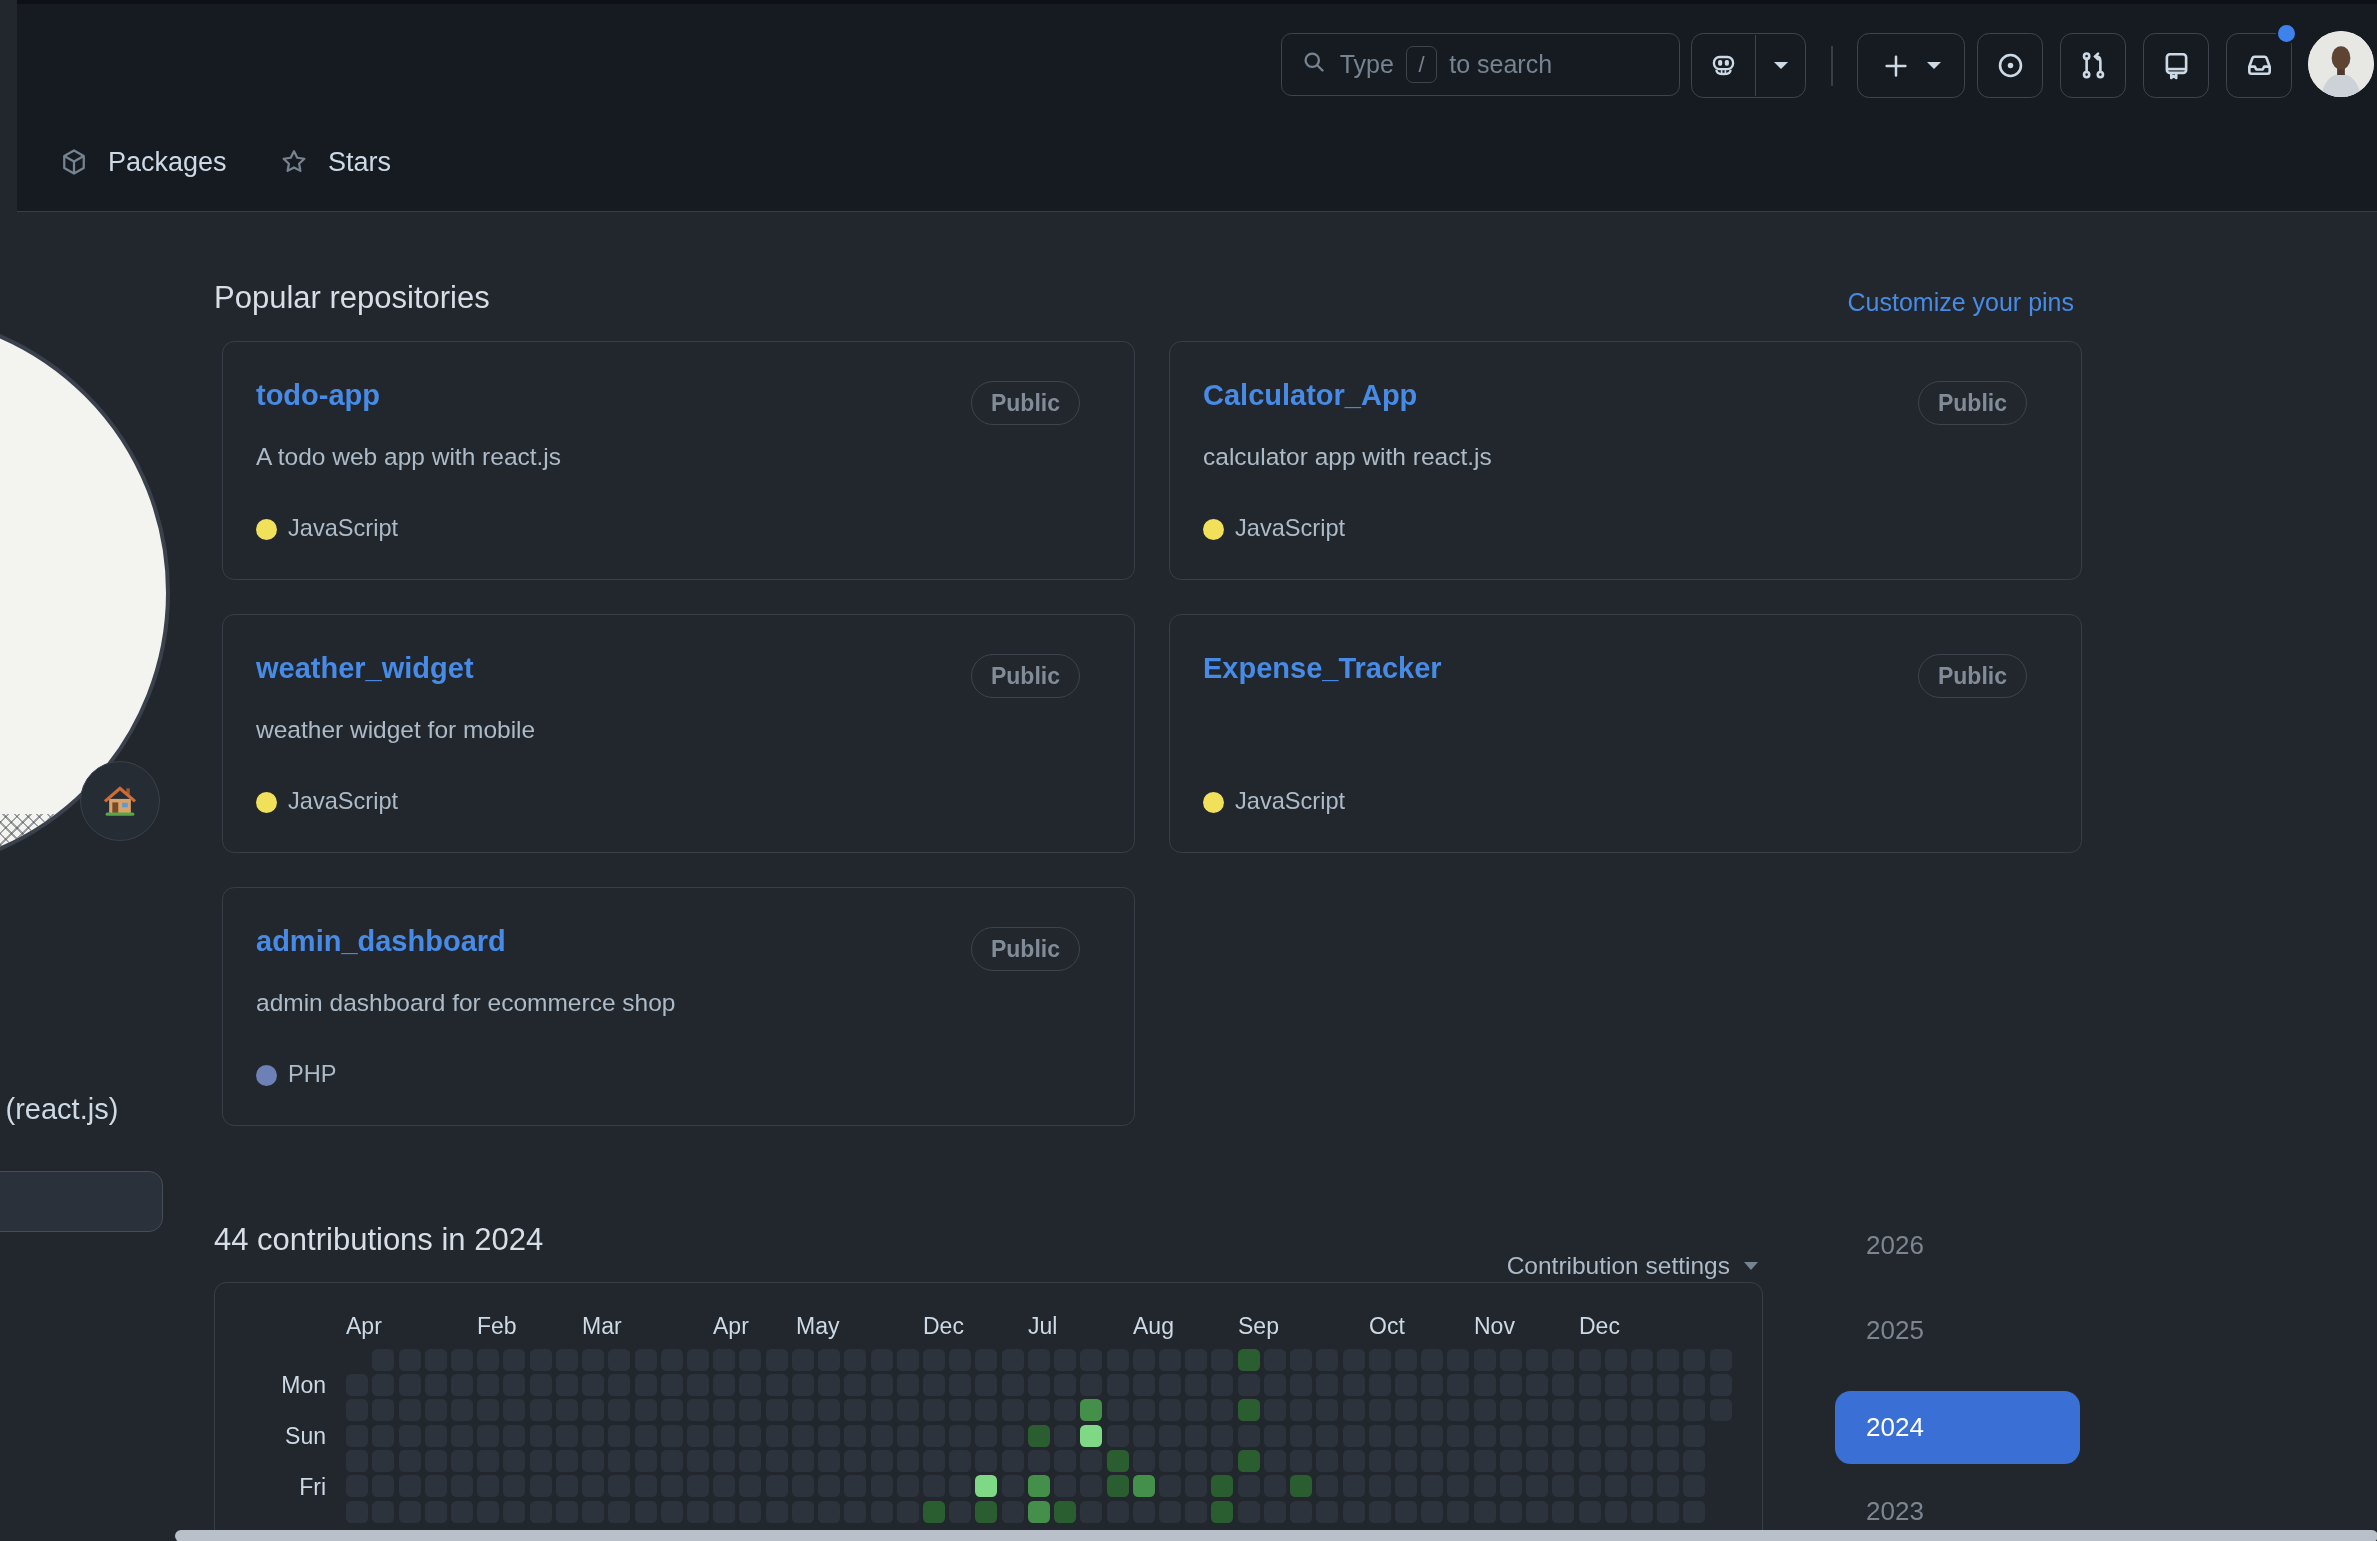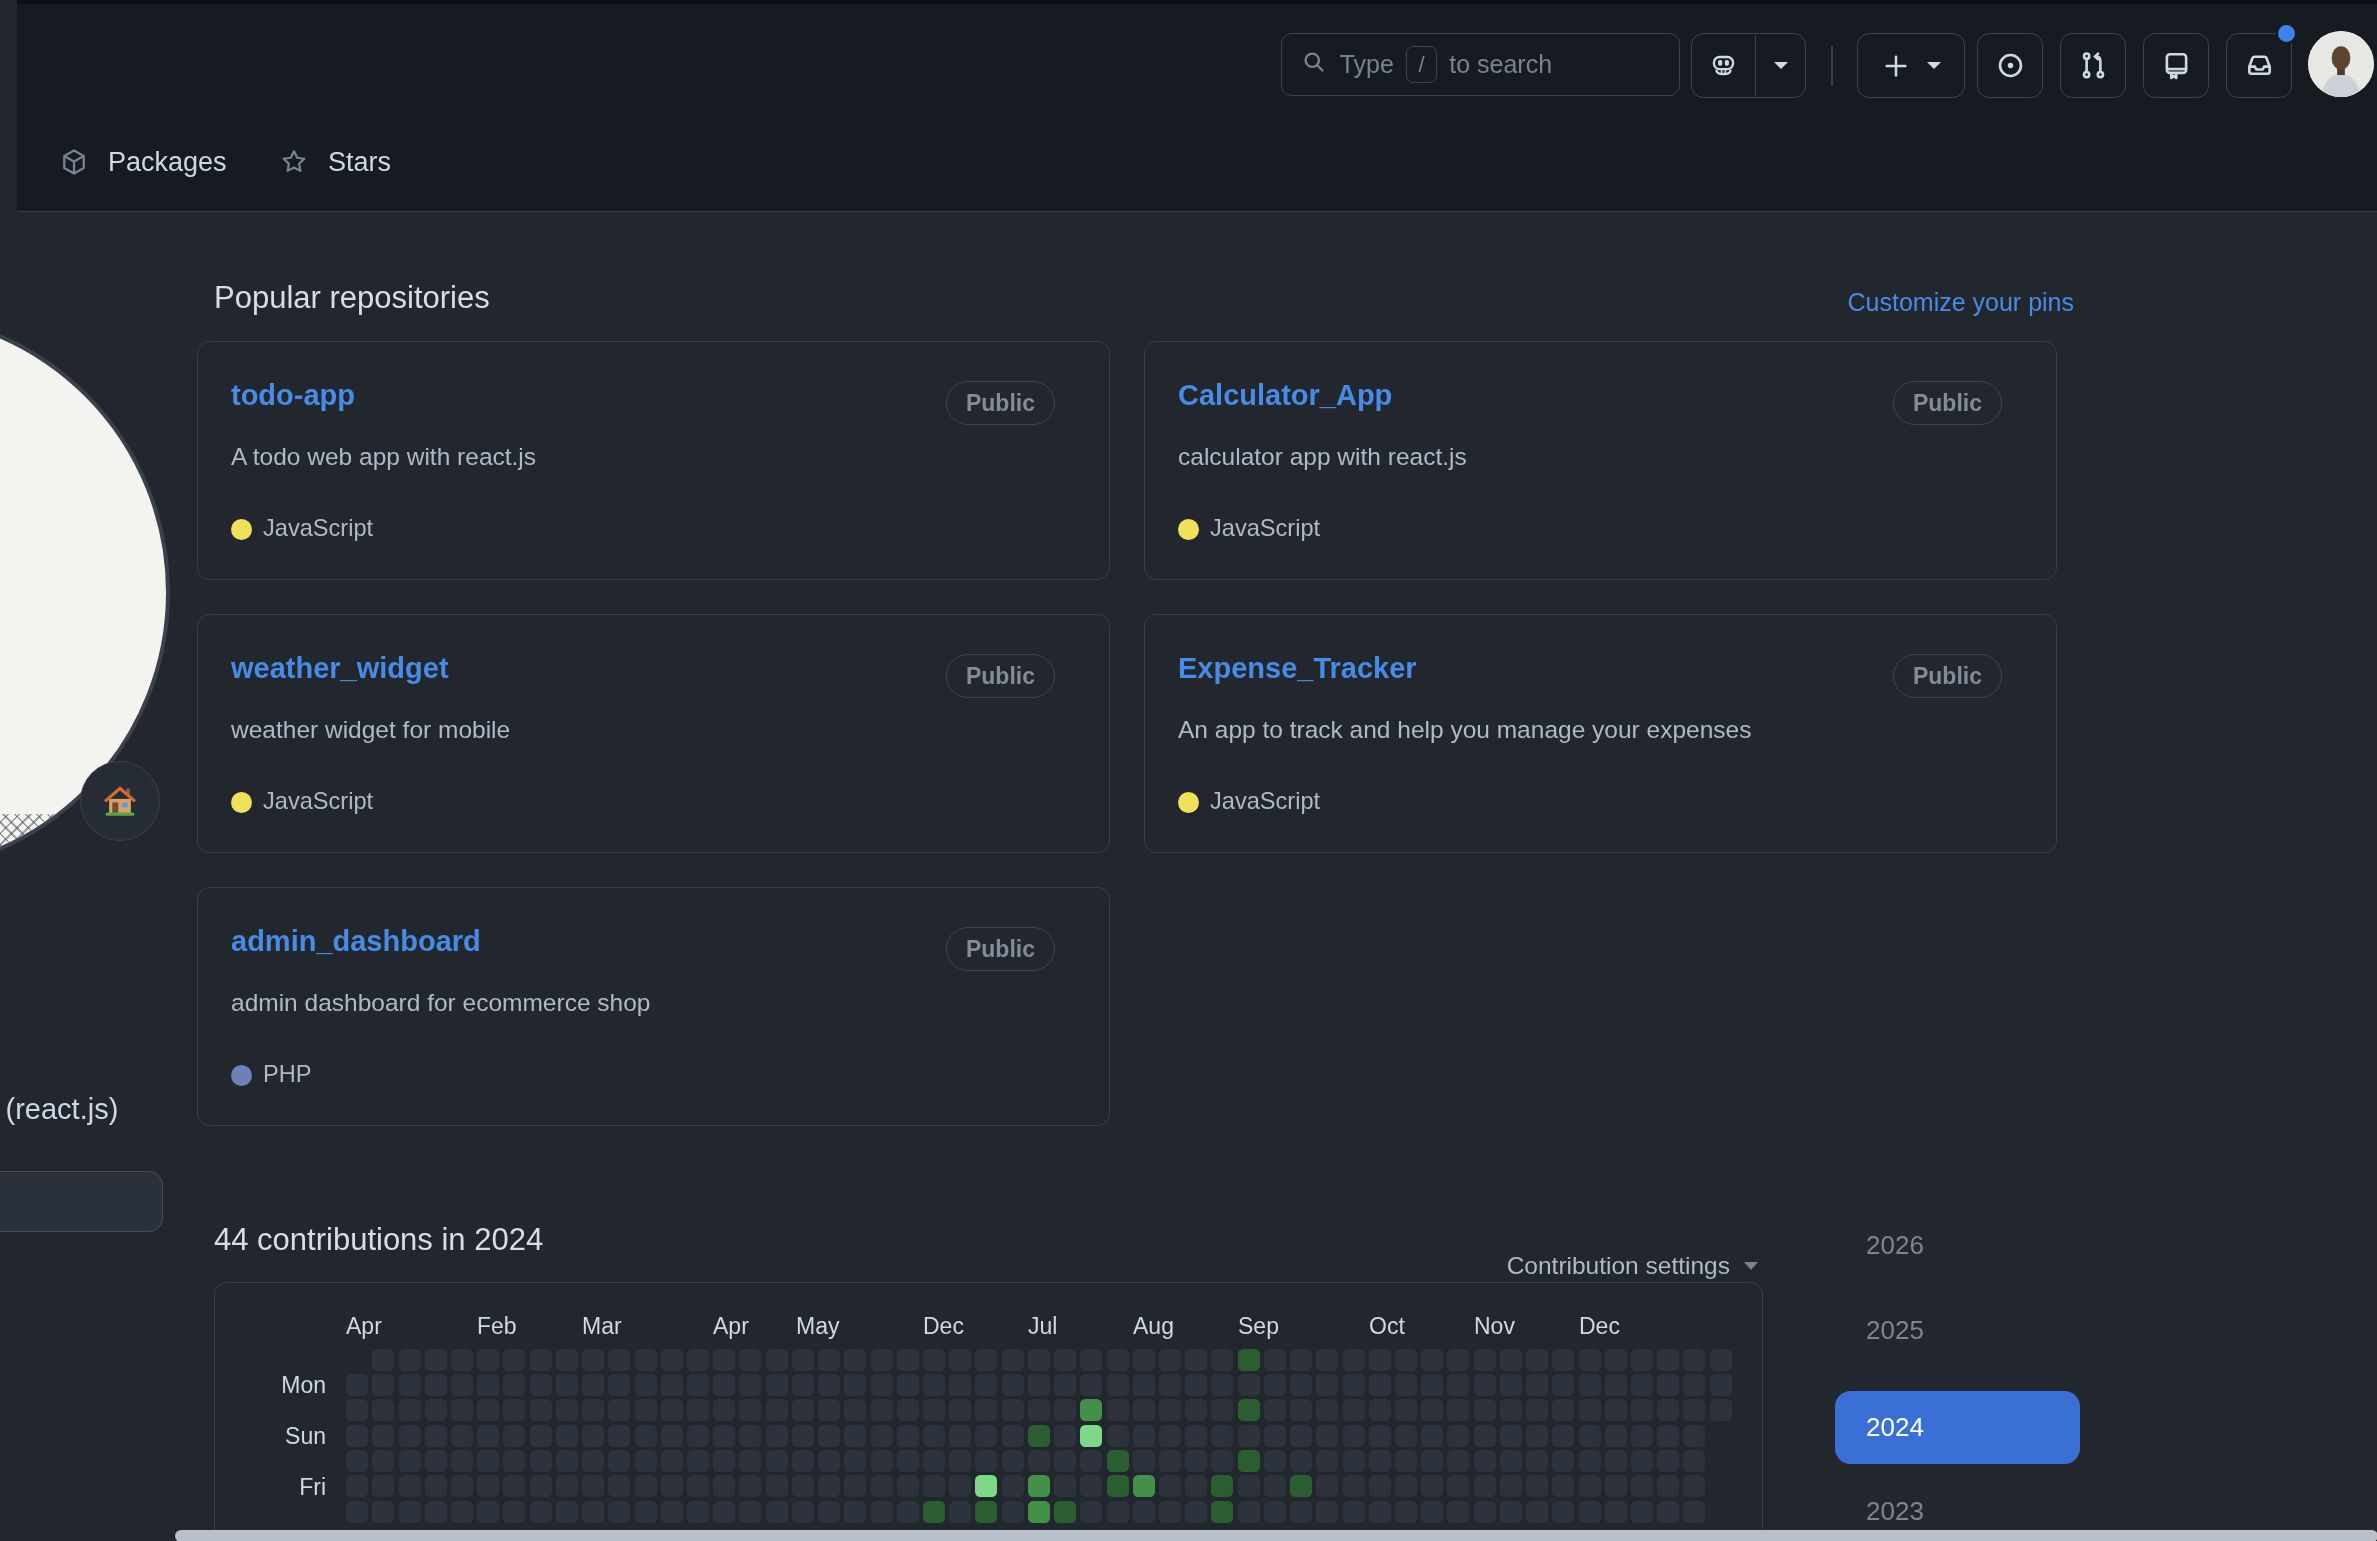--- a/index.html
+++ b/index.html
@@ -33,21 +33,21 @@
   
   .big-avatar{position:absolute;left:-393px;top:311px;width:563px;height:563px;border-radius:50%;background:radial-gradient(circle at 40% 35%,#f7f7f5 0 60%,#ececе9 100%);background-color:#f3f3f0;border:4.4px solid #3a414c;overflow:hidden;}
   .big-avatar::after{content:"";position:absolute;left:0;bottom:0;width:100%;height:56px;
     background:repeating-linear-gradient(45deg,rgba(55,62,72,.45) 0 1.7px,transparent 1.7px 7.9px),repeating-linear-gradient(-45deg,rgba(55,62,72,.45) 0 1.7px,transparent 1.7px 7.9px);}
   .status-badge{position:absolute;left:80px;top:761px;width:80px;height:80px;border-radius:50%;background:#262c34;border:1.7px solid #3a414b;display:flex;align-items:center;justify-content:center;}
   .bio-frag{position:absolute;left:-12.2px;top:1093px;font-size:29px;color:#cdd9e5;white-space:nowrap;}
   .partial-btn{position:absolute;left:-52px;top:1171px;width:215px;height:61px;background:#2a313a;border:1.7px solid #454d57;border-radius:14px;}
   
   .section-title{position:absolute;font-size:31px;color:var(--text-primary);}
   .pins-link{position:absolute;top:288px;right:303px;font-size:25px;color:var(--link);}
-  #cards{position:absolute;left:197px;top:341px;width:1862px;display:grid;grid-template-columns:913px 913px;column-gap:34px;row-gap:34px;}
+  #cards{position:absolute;left:222px;top:341px;width:1862px;display:grid;grid-template-columns:913px 913px;column-gap:34px;row-gap:34px;}
   .repo-card{position:relative;width:913px;height:239px;border:1.7px solid var(--border);border-radius:12.2px;}
   .repo-name{position:absolute;left:33px;top:37px;font-size:29px;font-weight:700;color:var(--link);}
   .repo-badge{position:absolute;right:54px;top:39px;height:44px;padding:0 19px;border:1.7px solid var(--border-muted);border-radius:23px;font-size:23px;font-weight:600;color:#828c98;display:flex;align-items:center;}
   .repo-desc{position:absolute;left:33px;top:508px0;top:442px;font-size:24.5px;color:var(--text-secondary);}
   .lang-dot{position:absolute;left:33px;top:592px0;top:517px;width:21px;height:21px;border-radius:50%;}
   .lang-label{position:absolute;left:65px;font-size:23.6px;color:var(--text-secondary);}
   
   .contrib-card{position:absolute;left:214px;top:1282px;width:1549px;height:288px;border:1.7px solid var(--border);border-radius:12.2px;}
   .settings{position:absolute;top:1225px;right:619px;font-size:24.5px;color:var(--text-secondary);display:flex;align-items:center;gap:14px;margin-top:27px;}
   .settings .caret{border-top-color:var(--text-muted);border-left-width:7px;border-right-width:7px;}
@@ -198,21 +198,20 @@
       <div class="repo-card">
         <a class="repo-name">weather_widget</a>
         <span class="repo-badge">Public</span>
         <div class="repo-desc" style="top: 101px;">weather widget for mobile</div>
         <span class="lang-dot" style="top: 177px; background: rgb(241, 224, 90);"></span>
         <span class="lang-label" style="top: 173px;">JavaScript</span>
       </div>
       <div class="repo-card">
         <a class="repo-name">Expense_Tracker</a>
         <span class="repo-badge">Public</span>
-        <div class="repo-desc" style="top: 101px;">An app to track and help you manage your expenses</div>
         <span class="lang-dot" style="top: 177px; background: rgb(241, 224, 90);"></span>
         <span class="lang-label" style="top: 173px;">JavaScript</span>
       </div>
       <div class="repo-card">
         <a class="repo-name">admin_dashboard</a>
         <span class="repo-badge">Public</span>
         <div class="repo-desc" style="top: 101px;">admin dashboard for ecommerce shop</div>
         <span class="lang-dot" style="top: 177px; background: rgb(110, 129, 183);"></span>
         <span class="lang-label" style="top: 173px;">PHP</span>
       </div>

